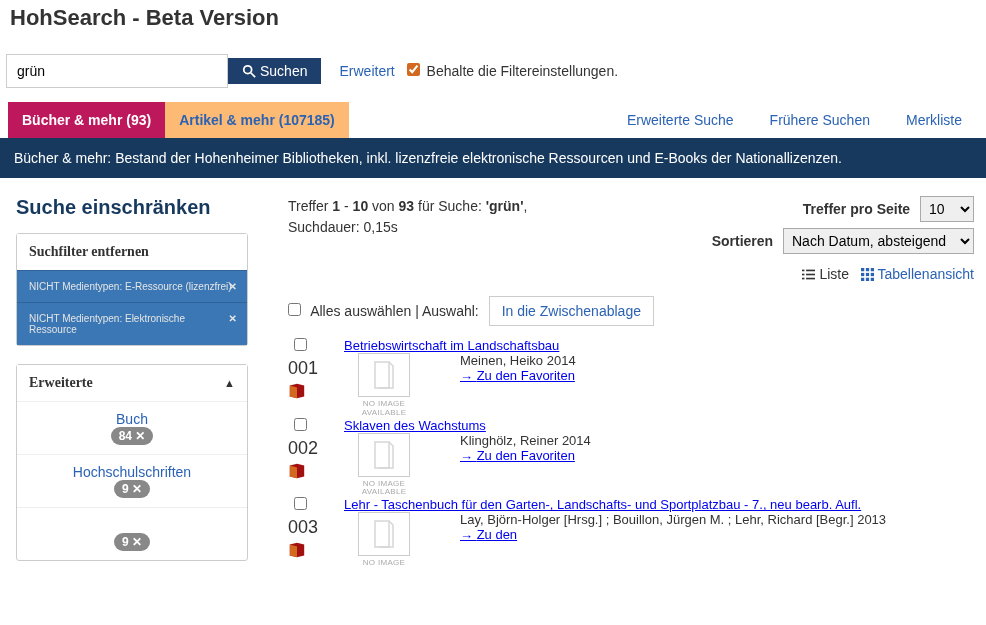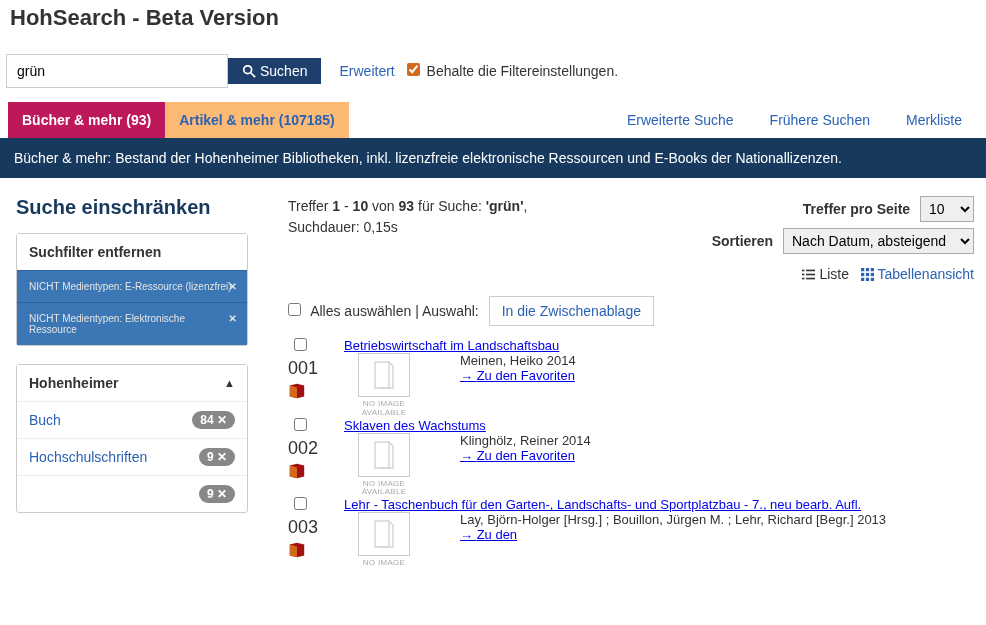--- a/index.html
+++ b/index.html
@@ -19,25 +19,25 @@
 .tab{padding:10px 14px;font-weight:bold;font-size:14px;cursor:pointer;color:#2a62b4;}
 .tab.active{background:#be185d;color:#fff;}
 .tab.inactive{background:#fdba74;}
 .toplinks{display:flex;gap:36px;padding:10px 24px 10px 0;}
 .toplinks a{color:#2a62b4;text-decoration:none;font-size:14px;}
 .description-bar{background:#17395e;color:#fff;padding:12px 14px;font-size:14px;}
 .main{display:flex;padding:18px 12px 0 16px;gap:40px;}
 .sidebar{width:232px;flex-shrink:0;}
 .sidebar h2{color:#17395e;font-size:20px;font-weight:bold;margin-bottom:14px;}
 .panel{border:1px solid #ccc;border-radius:3px;margin-bottom:18px;}
-.panel-header{background:#fff;padding:10px 12px;font-weight:bold;font-size:14px;display:flex;justify-content:space-between;align-items:center;}
+.panel-header{background:#fff;padding:10px 12px;font-weight:bold;font-size:14px;display:flex;justify-content:space-between;align-items:center;font-family:Liberation Serif, serif;}
 .panel-header .toggle{font-size:11px;}
 .filter-item{background:#3a77b4;color:#e5e5e5;padding:10px 12px;font-size:10px;position:relative;border-top:1px solid #2f6299;cursor:pointer;}
 .filter-item .close{position:absolute;right:10px;top:10px;font-weight:bold;cursor:pointer;}
-.facet-item{display:flex;justify-content:space-between;align-items:center;padding:9px 12px;border-top:1px solid #eee;font-size:14px;cursor:pointer;}
+.facet-item{display:flex;justify-content:space-between;align-items:center;padding:9px 12px;border-top:1px solid #eee;font-size:14px;cursor:pointer;flex-direction:column;}
 .facet-item a{color:#2a62b4;text-decoration:none;}
 .badge{background:#888;color:#fff;border-radius:10px;padding:2px 8px;font-size:12px;font-weight:bold;}
 .content{flex:1;}
 .results-header{display:flex;justify-content:space-between;align-items:flex-start;margin-bottom:8px;}
 .results-header .info{font-size:14px;line-height:1.5;}
 .results-header .controls{text-align:right;font-size:14px;}
 .controls label{font-weight:bold;margin-right:6px;}
 .controls select{border:1px solid #aaa;height:26px;font-size:14px;padding:2px 4px;margin-bottom:6px;}
 .viewlinks{margin-top:6px;}
 .viewlinks a{color:#2a62b4;text-decoration:none;margin-left:8px;}
@@ -105,21 +105,21 @@
         <span class="close">✕</span>
       </div>
       <div class="filter-item">
         <span>NICHT Medientypen: Elektronische Ressource</span>
         <span class="close">✕</span>
       </div>
     </div>
 
     <div class="panel">
       <div class="panel-header">
-        <span>Hohenheimer</span>
+        <span>Erweiterte</span>
         <span class="toggle">▲</span>
       </div>
       <div class="facet-item">
         <a href="#">Buch</a>
         <span class="badge">84 ✕</span>
       </div>
       <div class="facet-item">
         <a href="#">Hochschulschriften</a>
         <span class="badge">9 ✕</span>
       </div>

